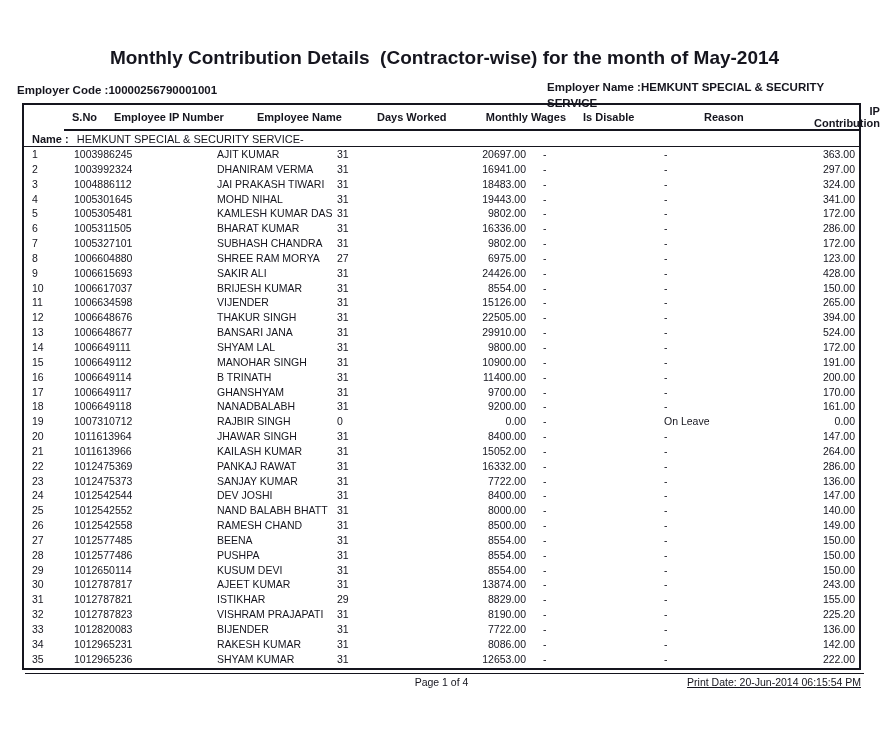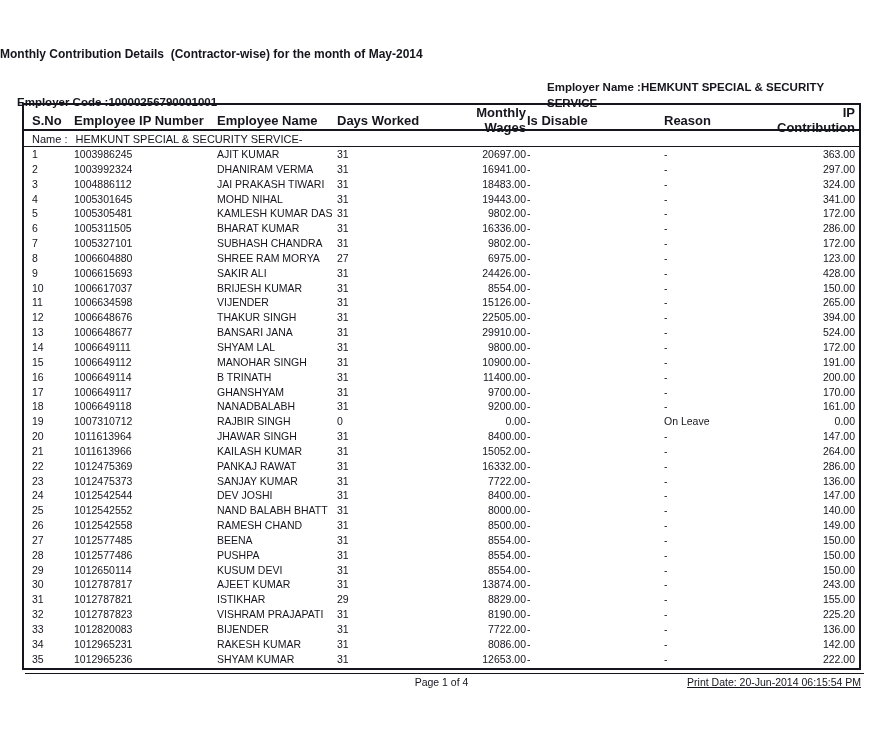--- a/index.html
+++ b/index.html
@@ -1,35 +1,35 @@
 <!DOCTYPE html>
 <html><head>
 <meta charset="utf-8">
 <style>
   html,body{margin:0;padding:0;background:#fff;}
   .page{position:relative;width:889px;height:730px;background:#ffffff;overflow:hidden;
         font-family:"Liberation Sans","DejaVu Sans",sans-serif;color:#15151e;}
-  .title{position:absolute;top:47px;left:0;width:100%;text-align:left;
-         font-size:12px;font-weight:bold;white-space:pre;}
-  .emp-code{position:absolute;left:17px;top:96px;font-size:11.5px;font-weight:bold;white-space:pre;}
+  .title{position:absolute;top:47px;left:0;width:100%;text-align:center;
+         font-size:19px;font-weight:bold;white-space:pre;}
+  .emp-code{position:absolute;left:17px;top:84px;font-size:11.5px;font-weight:bold;white-space:pre;}
   .emp-name{position:absolute;left:547px;top:79px;width:300px;font-size:11.5px;
             font-weight:bold;line-height:16px;}
   .doc-table{position:absolute;left:22px;top:103px;width:839px;height:567px;
              border:2px solid #15151e;box-sizing:border-box;background:transparent;}
   .grid-row{display:grid;grid-template-columns:50px 143px 120px 102px 87px 138px 110px 1fr;
             align-items:center;}
-  .thead{height:24px;font-size:13px;font-weight:bold;border-bottom:2px solid #15151e;}
+  .thead{height:24px;font-size:11px;font-weight:bold;border-bottom:2px solid #15151e;margin-left:40px;}
   .group-row{height:16px;border-bottom:1px solid #15151e;font-size:11px;
              display:flex;align-items:center;padding-left:8px;box-sizing:border-box;}
-  .group-row .glabel{font-weight:normal;}
+  .group-row .glabel{font-weight:bold;}
   .group-row .gvalue{margin-left:8px;}
   .rows{display:flex;flex-direction:column;}
   .data-row{height:14.857px;font-size:10.5px;line-height:14.857px;}
   .c-sno{padding-left:8px;}
-  .c-dis{padding-left:1px;}
+  .c-dis{padding-left:17px;}
   .ta-r{text-align:right;}
   .c-contrib{padding-right:4px;}
   .footer-rule{position:absolute;left:25px;top:673px;width:839px;height:1px;background:#15151e;}
   .footer-page{position:absolute;left:22px;top:676px;width:839px;text-align:center;font-size:10.5px;}
   .footer-print{position:absolute;right:28px;top:676px;font-size:10.5px;text-decoration:underline;}
   [data-col]{overflow:hidden;white-space:nowrap;}
 </style>
 </head>
 <body>
 

